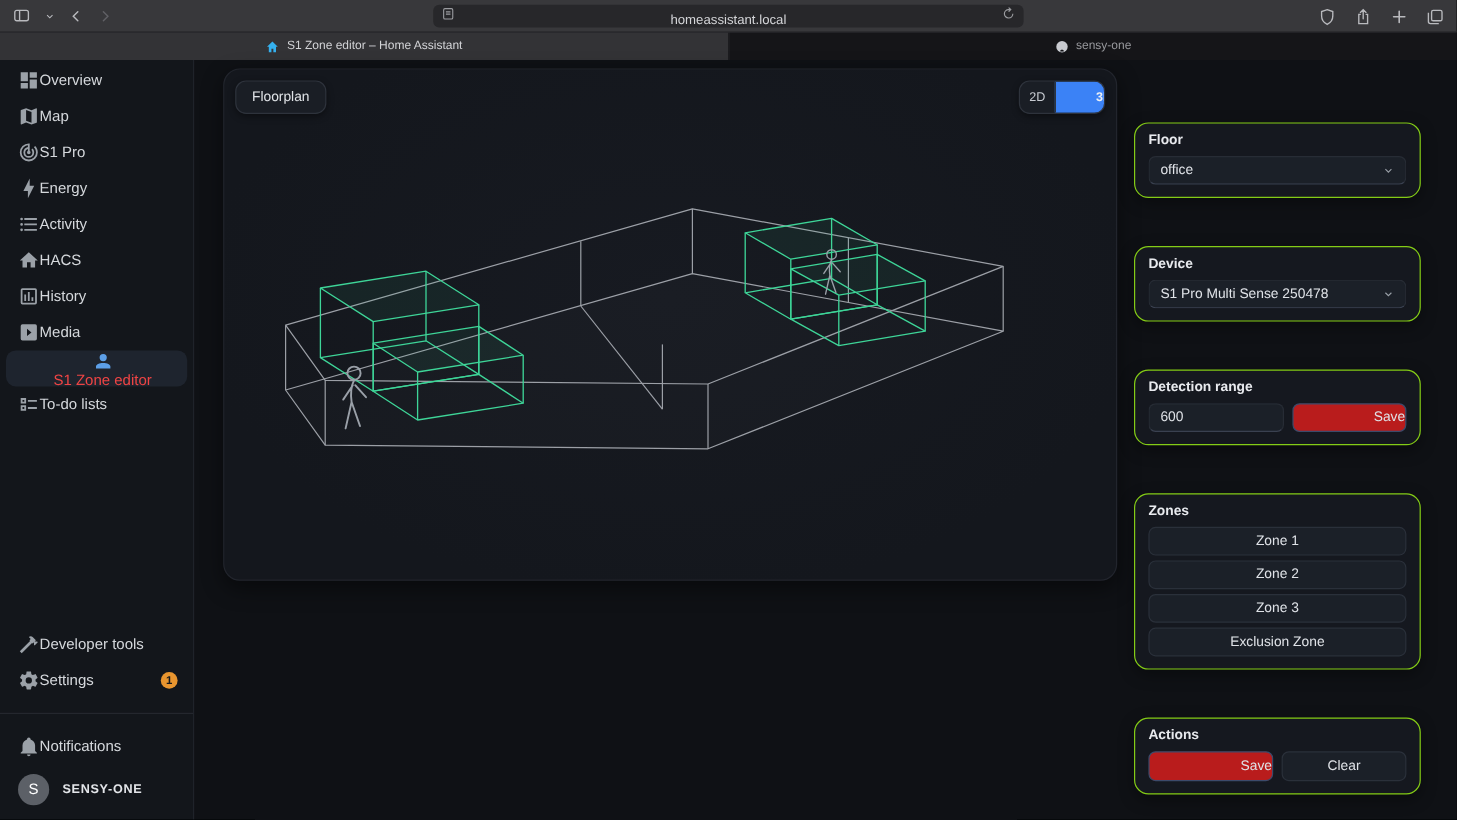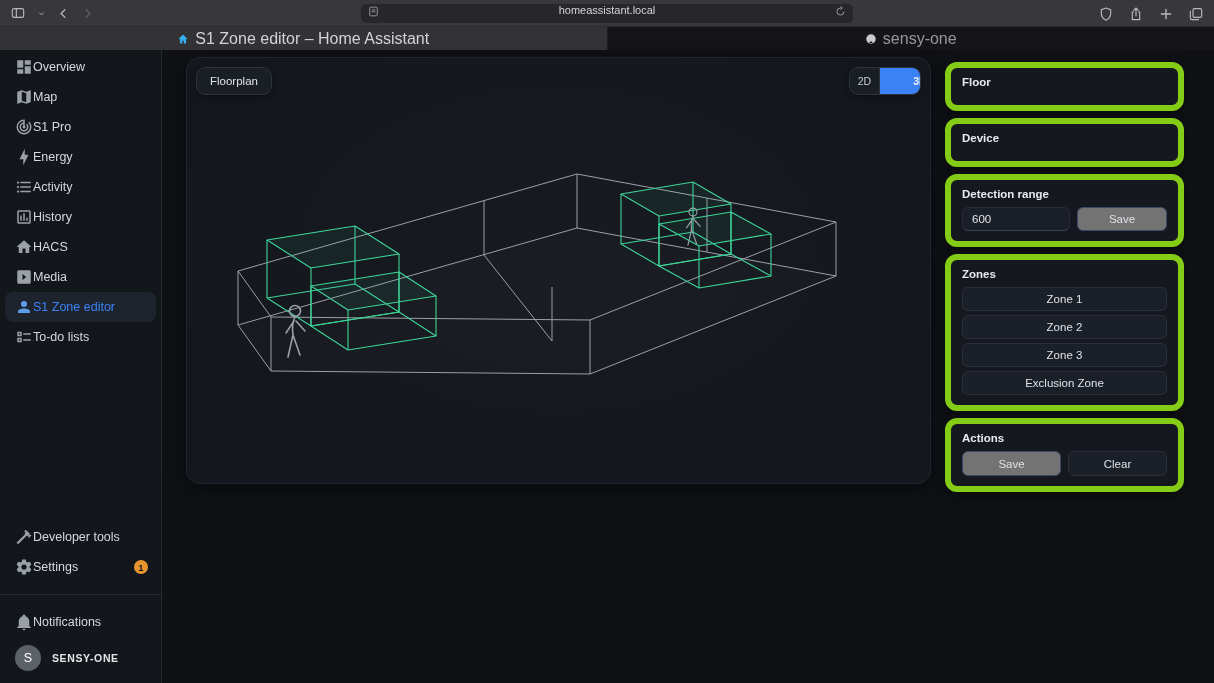--- a/index.html
+++ b/index.html
@@ -9,42 +9,42 @@
 
   
   .chrome { position:relative; height:50px; flex-shrink:0; }
   .chrome-top { height:27px; background:#38383b; display:flex; align-items:center; position:relative; border-bottom:1px solid #2a2a2d; }
   .chrome-left { display:flex; align-items:center; gap:11px; padding-left:10px; color:#b9babe; }
   .chrome-left .ic, .chrome-right .ic { display:block; }
   .ic16 { width:16px; height:16px; }
   .ic13 { width:13px; height:13px; }
   .ic9 { width:9px; height:9px; }
   .dim { color:#606065; }
-  .urlbar { position:absolute; left:361px; top:4px; width:492px; height:19px; background:#27272a; border-radius:5px; display:flex; align-items:flex-start; padding:0 6px; color:#cfd0d3; }
+  .urlbar { position:absolute; left:361px; top:4px; width:492px; height:19px; background:#27272a; border-radius:5px; display:flex; align-items:flex-end; padding:0 6px; color:#cfd0d3; }
   .urlbar-text { flex:1; text-align:center; font-size:11px; color:#d4d5d8; }
   .urlbar .ic { color:#9b9ca0; }
   .chrome-right { position:absolute; right:10px; top:0; height:27px; display:flex; align-items:center; gap:14px; color:#b9babe; }
   .tabstrip { height:23px; display:flex; background:#141416; }
-  .tab { flex:1; display:flex; align-items:center; justify-content:center; gap:6px; font-size:16px; }
+  .tab { flex:1; display:flex; align-items:center; justify-content:center; gap:6px; font-size:10px; }
   .tab.active { background:#333336; color:#d2d3d6; }
   .tab.inactive { background:#151518; color:#97989c; border-left:1px solid #202023; }
   .favicon { width:12px; height:12px; display:block; }
 
   
   .app { flex:1; display:flex; background:#0f1115; height:633px; }
 
   
   .sidebar { width:162px; flex-shrink:0; background:#13161b; border-right:1px solid #24272e; position:relative; }
   .sidebar-header { display:flex; align-items:center; gap:12px; height:36px; padding-left:12px; }
   .menu-ic { width:17px; height:17px; color:#c6c9ce; }
   .sidebar-title { font-size:14.5px; font-weight:500; color:#eaecef; }
   .nav { margin-top:2px; }
   .nav-item { height:30px; display:flex; align-items:center; gap:0; padding-left:10px; margin:0 5px; border-radius:8px; font-size:12.5px; color:#d5d8dc; cursor:default; position:relative; }
   .nav-item .nico { width:18px; height:18px; color:#9ba1a8; flex-shrink:0; }
-  .nav-item.active { background:#1e242e; color:#3b82f6; }
+  .nav-item.active { background:#1e242e; color:#ef4444;flex-direction:column; }
   .nav-item.active .nico { color:#5c9fe8; }
   .nav-label { white-space:nowrap; }
   .badge { margin-left:auto; margin-right:8px; min-width:14px; height:14px; border-radius:7px; background:#e8952f; color:#17191d; font-size:9.5px; font-weight:700; display:flex; align-items:center; justify-content:center; padding:0 4px; }
   .sidebar-bottom { position:absolute; left:0; right:0; bottom:4px; }
   .sb-divider { height:1px; background:#24272e; margin:12px 0; }
   .user-row { height:42px; display:flex; align-items:center; gap:11px; padding-left:10px; margin:0 5px; }
   .avatar { width:26px; height:26px; border-radius:50%; background:#5c6067; color:#fff; font-size:12.5px; display:flex; align-items:center; justify-content:center; flex-shrink:0; }
   .user-name { font-size:10.5px; letter-spacing:.6px; font-weight:600; color:#e3e5e9; }
 
   
@@ -52,29 +52,29 @@
   .stage-card { position:absolute; left:24px; top:7px; width:745px; height:427px; background:radial-gradient(ellipse at 50% 45%, #171a21 0%, #14171d 75%); border:1px solid #22252d; border-radius:14px; box-shadow:0 6px 18px rgba(0,0,0,.45); overflow:hidden; }
   .floorplan-btn { position:absolute; z-index:2; left:9px; top:9px; height:28px; padding:0 13px; background:#1a1e25; border:1px solid #2e333c; border-radius:9px; color:#e0e3e7; font-size:11.5px; font-family:inherit; box-shadow:0 2px 6px rgba(0,0,0,.4); }
   .view-toggle { position:absolute; z-index:2; right:9px; top:9px; height:28px; display:flex; background:#1a1e25; border:1px solid #2e333c; border-radius:9px; overflow:hidden; box-shadow:0 2px 6px rgba(0,0,0,.4);margin-left:12px; }
   .view-seg { width:29px; display:flex; align-items:center; justify-content:center; font-size:10.5px; color:#c7cbd1; cursor:default; }
   .view-seg + .view-seg { border-left:1px solid #2e333c; }
   .view-seg.active { background:#3b82f6; color:#eef0f3; font-weight:700;padding-left:40px; }
   .scene { position:absolute; inset:0; width:745px; height:427px; }
 
   
   .panel { position:absolute; left:783px; top:12px; width:239px; }
-  .card { background:#15181f; border:6px solid #84cc16; border-radius:12px; padding:8px 11px 10px; margin-bottom:7px; box-shadow:0 4px 12px rgba(0,0,0,.35); }
+  .card { background:#15181f; border:1px solid #84cc16; border-radius:12px; padding:8px 11px 10px; margin-bottom:7px; box-shadow:0 4px 12px rgba(0,0,0,.35);margin-top:40px; }
   .card-title { font-size:11.5px; font-weight:700; color:#e8eaee; margin-bottom:7px; }
   .field { height:24px; background:#1b2028; border:1px solid #272c35; border-bottom-color:#3a4150; border-radius:6px; display:flex; align-items:center; padding:0 9px; font-size:11.5px; color:#e0e3e8; }
   .chev { margin-left:auto; width:10px; height:10px; color:#9aa0a8; flex-shrink:0; }
   .dot { width:7px; height:7px; border-radius:50%; background:#2fd158; margin-right:8px; flex-shrink:0; }
   .row { display:flex; gap:7px; }
   .tinput { flex:1; min-width:0; height:24px; background:#1b2028; border:1px solid #272c35; border-bottom-color:#3a4150; border-radius:6px; color:#e0e3e8; font-size:11.5px; padding:0 9px; font-family:inherit; outline:none; }
   .btn { height:24px; background:#1b2028; border:1px solid #2a303a; border-radius:6px; color:#dfe2e7; font-size:11.5px; font-family:inherit; cursor:default; }
-  .btn.primary { background:#737373; border-color:#3c4a6a; }
+  .btn.primary { background:#b91c1c; border-color:#3c4a6a;text-align:right; }
   .btn.block { display:block; width:100%; margin-top:4px; }
   .zone-list .btn.block:first-child { margin-top:0; }
   .btn.flex1 { flex:1; height:25px; }
 </style>
 </head>
 <body>
 
 <div class="screen">
 
   <div class="chrome">
@@ -184,29 +184,29 @@
           <span class="nav-label">Energy</span>
         </div>
         <div class="nav-item">
           <span class="nico"><svg viewBox="0 0 24 24" width="18" height="18">
                 <path d="M7,5H21V7H7V5M7,13V11H21V13H7M4,4.5A1.5,1.5 0 0,1 5.5,6A1.5,1.5 0 0,1 4,7.5A1.5,1.5 0 0,1 2.5,6A1.5,1.5 0 0,1 4,4.5M4,10.5A1.5,1.5 0 0,1 5.5,12A1.5,1.5 0 0,1 4,13.5A1.5,1.5 0 0,1 2.5,12A1.5,1.5 0 0,1 4,10.5M7,19V17H21V19H7M4,16.5A1.5,1.5 0 0,1 5.5,18A1.5,1.5 0 0,1 4,19.5A1.5,1.5 0 0,1 2.5,18A1.5,1.5 0 0,1 4,16.5Z" fill="currentColor"></path>
               </svg></span>
           <span class="nav-label">Activity</span>
         </div>
         <div class="nav-item">
           <span class="nico"><svg viewBox="0 0 24 24" width="18" height="18">
+                <path d="M10,20V14H14V20H19V12H22L12,3L2,12H5V20H10Z" fill="currentColor"></path>
+              </svg></span>
+          <span class="nav-label">HACS</span>
+        </div>
+        <div class="nav-item">
+          <span class="nico"><svg viewBox="0 0 24 24" width="18" height="18">
                 <path d="M19,3H5A2,2 0 0,0 3,5V19A2,2 0 0,0 5,21H19A2,2 0 0,0 21,19V5A2,2 0 0,0 19,3M19,19H5V5H19V19M9,17H7V10H9V17M13,17H11V7H13V17M17,17H15V13H17V17Z" fill="currentColor"></path>
               </svg></span>
           <span class="nav-label">History</span>
-        </div>
-        <div class="nav-item">
-          <span class="nico"><svg viewBox="0 0 24 24" width="18" height="18">
-                <path d="M10,20V14H14V20H19V12H22L12,3L2,12H5V20H10Z" fill="currentColor"></path>
-              </svg></span>
-          <span class="nav-label">HACS</span>
         </div>
         <div class="nav-item">
           <span class="nico"><svg viewBox="0 0 24 24" width="18" height="18">
                 <path fill-rule="evenodd" d="M19,3H5A2,2 0 0,0 3,5V19A2,2 0 0,0 5,21H19A2,2 0 0,0 21,19V5A2,2 0 0,0 19,3M10,16V8L15,12L10,16Z" fill="currentColor"></path>
               </svg></span>
           <span class="nav-label">Media</span>
         </div>
         <div class="nav-item active">
           <span class="nico"><svg viewBox="0 0 24 24" width="18" height="18">
                 <path d="M12,4A4,4 0 0,1 16,8A4,4 0 0,1 12,12A4,4 0 0,1 8,8A4,4 0 0,1 12,4M12,14C16.42,14 20,15.79 20,18V20H4V18C4,15.79 7.58,14 12,14Z" fill="currentColor"></path>
@@ -312,25 +312,37 @@
 
           <use href="#person" transform="translate(108,246)"></use>
           <use href="#person" transform="translate(506,149) scale(0.72)"></use>
         </svg>
       </section>
 
       <aside class="panel">
 
         <div class="card">
           <div class="card-title">Floor</div>
+          <div class="field">
+            <span>office</span>
+            <svg class="chev" viewBox="0 0 24 24">
+                <path d="M6,9.5 12,15.5 18,9.5" fill="none" stroke="currentColor" stroke-width="2.2"></path>
+              </svg>
+          </div>
         </div>
 
 
         <div class="card">
           <div class="card-title">Device</div>
+          <div class="field">
+            <span>S1 Pro Multi Sense 250478</span>
+            <svg class="chev" viewBox="0 0 24 24">
+                <path d="M6,9.5 12,15.5 18,9.5" fill="none" stroke="currentColor" stroke-width="2.2"></path>
+              </svg>
+          </div>
         </div>
 
         <div class="card">
           <div class="card-title">Detection range</div>
           <div class="row">
             <input class="tinput" type="text" value="600" style="">
             <button class="btn primary flex1" style="height:24px">Save</button>
           </div>
         </div>
 

